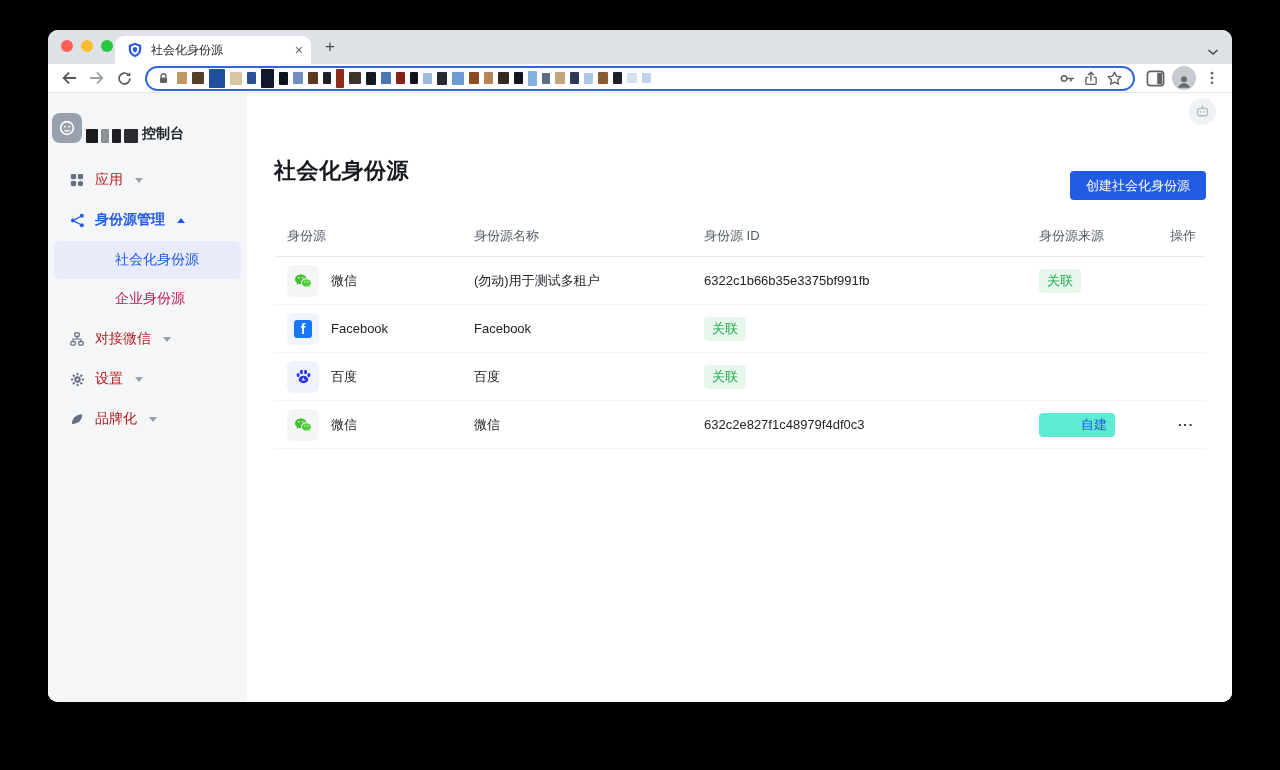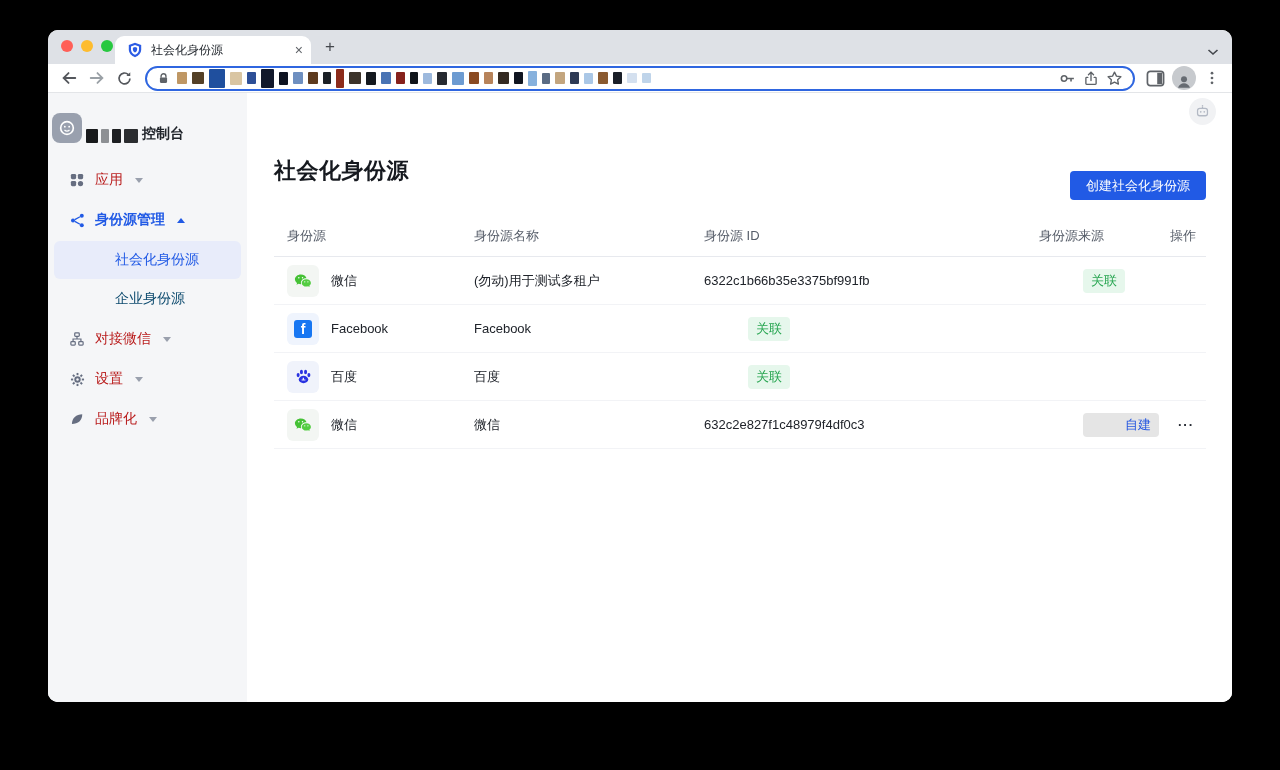--- a/index.html
+++ b/index.html
@@ -40,21 +40,21 @@
   .console-label{font-size:14px;font-weight:bold;color:#20242b;}
   .nav{margin-top:17px;}
   .nav-item{height:40px;display:flex;align-items:center;gap:10px;padding-left:22px;font-size:14px;color:#b91c1c;}
   .nav-item .nicon{width:15px;height:15px;display:flex;align-items:center;color:#666e81;flex:none;}
   .nav-item.blue{color:#215ae5;font-weight:bold;}
   .nav-item.blue .nicon{color:#215ae5;}
   .caret{width:0;height:0;border-left:4px solid transparent;border-right:4px solid transparent;
     border-top:5px solid #9aa0ad;margin-left:2px;}
   .caret.up{border-top:none;border-bottom:5px solid #215ae5;}
   .nav-sub{height:38px;margin:1px 6px;display:flex;align-items:center;padding-left:61px;font-size:14px;
-    color:#0c4a6e;border-radius:6px;}
+    color:#be185d;border-radius:6px;}
   .nav-sub.active{background:#e8ecfa;color:#215ae5;}
   
   .main{flex:1;position:relative;background:#fff;min-width:0;}
   .robot-avatar{position:absolute;top:5px;right:16px;width:27px;height:27px;border-radius:50%;
     background:#f1f2f4;display:flex;align-items:center;justify-content:center;}
   .content{padding:63px 26px 0 27px;}
   .page-title{margin:0;font-size:22px;font-weight:bold;color:#16191f;letter-spacing:.5px;}
   .page-desc{margin-top:13px;font-size:13px;color:#899099;}
   .create-btn{position:absolute;top:78px;right:26px;height:29px;padding:0 16px;background:#215ae5;color:#fff;
     font-size:13px;border:none;border-radius:4px;display:flex;align-items:center;cursor:pointer;}
@@ -64,23 +64,23 @@
   .trow{height:47px;font-size:13px;color:#20242b;border-bottom:1px solid #f2f3f6;}
   .th.first,.cell.first{padding-left:13px;}
   .th.last,.cell.last{text-align:right;padding-right:10px;}
   .cell.provider{display:flex;align-items:center;gap:12px;}
   .ptile{width:32px;height:32px;border-radius:6px;display:flex;align-items:center;justify-content:center;flex:none;}
   .ptile.wechat{background:#f3f6f3;}
   .ptile.facebook{background:#eff4fd;}
   .ptile.baidu{background:#f0f3fb;}
   .fb-sq{width:18px;height:18px;background:#1877f2;border-radius:3px;color:#fff;font-weight:bold;
     font-size:14px;display:flex;align-items:flex-end;justify-content:center;line-height:1.1;}
-  .badge{display:inline-block;padding:3px 8px;border-radius:4px;font-size:13px;margin-left:44px;}
+  .badge{display:inline-block;padding:3px 8px;border-radius:4px;font-size:13px;}
   .badge.green{background:#e6f7ec;color:#26a550;}
-  .badge.blue{background:#e5e5e5;color:#2456e0;padding-left:42px;}
+  .badge.blue{background:#5eead4;color:#2456e0;padding-left:42px;}
   .cell.actions{text-align:right;padding-right:12px;font-weight:bold;color:#262a33;letter-spacing:1px;}
 </style>
 </head>
 <body>
 
 <div class="window">
 
   <div class="tabstrip">
     <div class="traffic">
       <span class="dot red"></span>

